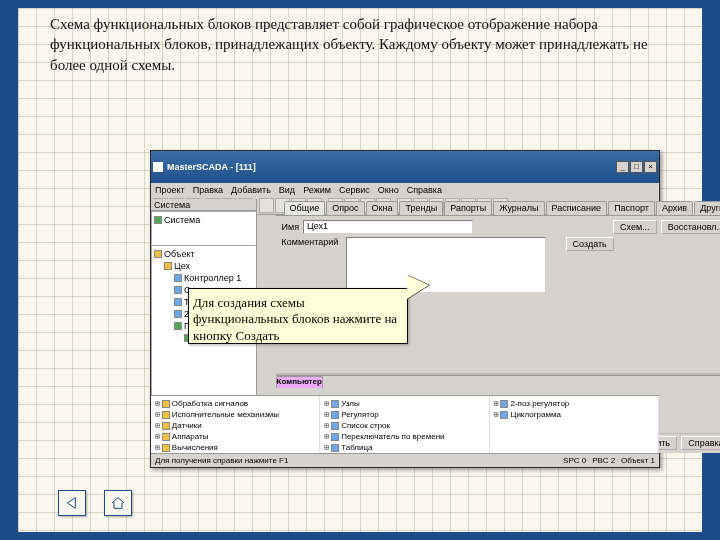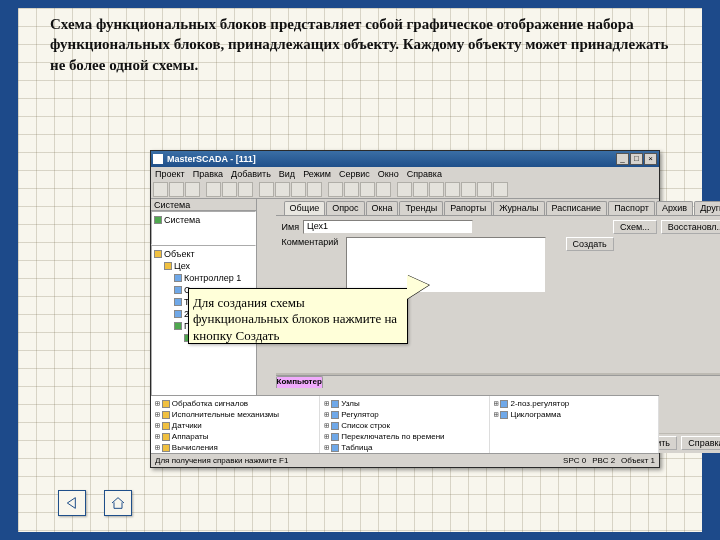--- a/index.html
+++ b/index.html
@@ -27,35 +27,34 @@
     font-weight: bold;
     font-size: 20px;
     color: #214a8a;
     text-decoration: underline;
   }
   .paragraph {
     margin: 6px 32px 12px 32px;
     font-size: 15px;
     line-height: 1.35;
     color: #111;
-    font-weight: bold;
   }
   
   .app {
     position: absolute;
     left: 132px; top: 142px;
     width: 510px; height: 318px;
     background: #d6d3ce;
     border: 1px solid #2a2a2a;
     font-family: Tahoma, Arial, sans-serif;
     font-size: 9px;
     box-shadow: 2px 2px 4px rgba(0,0,0,0.4);
   }
   .titlebar {
-    height: 16px;
+    height: 32px;
     background: linear-gradient(#3a6ea5,#1f4f8a);
     color: #fff;
     display: flex; align-items: center;
     padding: 8px 2px;
   }
   .titlebar .t-icon { width: 10px; height: 10px; background:#fff; margin-right:4px; }
   .titlebar .t-text { flex:1; font-size:9px; font-weight:bold; }
   .win-btns { display:flex; gap:1px; }
   .win-btn { width:13px; height:12px; background:#d6d3ce; border:1px solid #555; font-size:8px; line-height:10px; text-align:center; color:#000; }
   .menubar { height:14px; background:#d6d3ce; display:flex; gap:8px; padding:0 4px; font-size:9px; align-items:center; }

